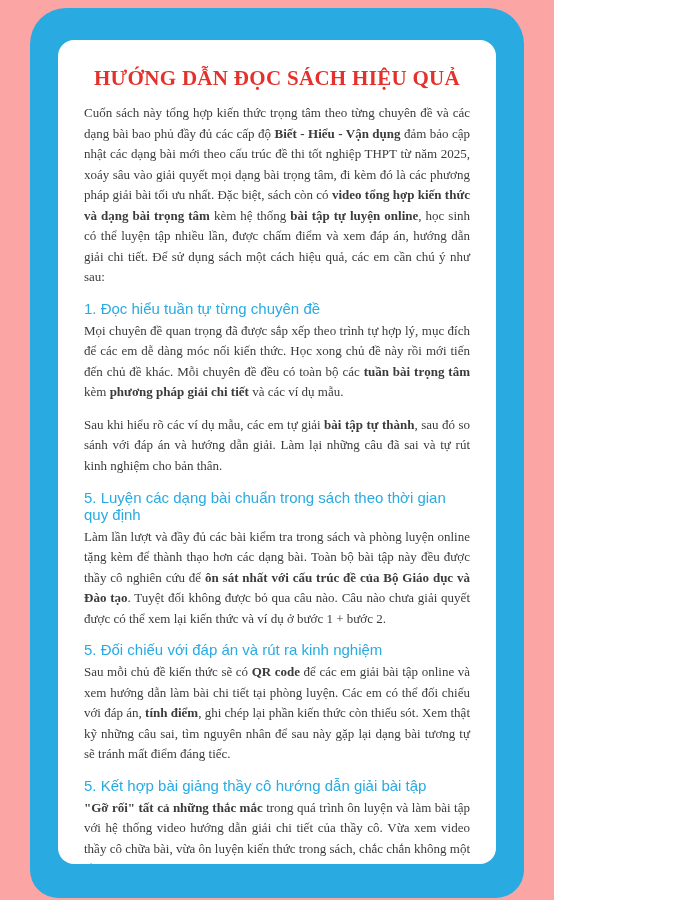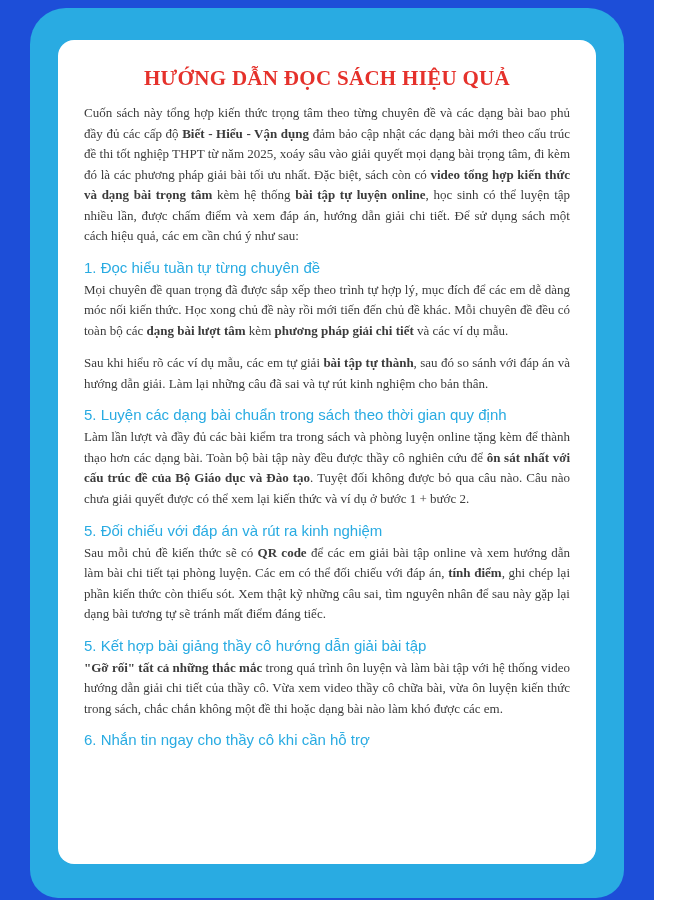--- a/index.html
+++ b/index.html
@@ -4,22 +4,22 @@
 <style>
   * { box-sizing: border-box; }
   html, body { margin: 0; padding: 0; }
   body {
     width: 695px; height: 900px;
     background: #ffffff;
     font-family: "Liberation Serif", serif;
   }
   .page {
     position: relative;
-    width: 654px; height: 900px;
-    background: #1d4ed8;
+    width: 554px; height: 900px;
+    background: #fca5a5;
     overflow: hidden;
   }
   .frame {
     position: absolute;
     left: 30px; right: 30px; top: 8px; bottom: 2px;
     background: var(--frame, #29ABE2);
     border-radius: 36px 36px 28px 28px;
   }
   .card {
     position: absolute;
@@ -65,21 +65,21 @@
 
       <h1 class="title">HƯỚNG DẪN ĐỌC SÁCH HIỆU QUẢ</h1>
 
       <div class="rich">
           <p><span>Cuốn sách này tổng hợp kiến thức trọng tâm theo từng chuyên đề và các dạng bài bao phủ đầy đủ các cấp độ </span><span class="b">Biết - Hiểu - Vận dụng</span><span> đảm bảo cập nhật các dạng bài mới theo cấu trúc đề thi tốt nghiệp THPT từ năm 2025, xoáy sâu vào giải quyết mọi dạng bài trọng tâm, đi kèm đó là các phương pháp giải bài tối ưu nhất. Đặc biệt, sách còn có </span><span class="b">video tổng hợp kiến thức và dạng bài trọng tâm</span><span> kèm hệ thống </span><span class="b">bài tập tự luyện online</span><span>, học sinh có thể luyện tập nhiều lần, được chấm điểm và xem đáp án, hướng dẫn giải chi tiết. Để sử dụng sách một cách hiệu quả, các em cần chú ý như sau:</span></p>
         </div>
 
       <section class="sec">
         <h2 class="h">1. Đọc hiểu tuần tự từng chuyên đề</h2>
         <div class="rich">
-            <p><span>Mọi chuyên đề quan trọng đã được sắp xếp theo trình tự hợp lý, mục đích để các em dễ dàng móc nối kiến thức. Học xong chủ đề này rồi mới tiến đến chủ đề khác. Mỗi chuyên đề đều có toàn bộ các </span><span class="b">dạng bài lượt tâm</span><span> kèm </span><span class="b">phương pháp giải chi tiết</span><span> và các ví dụ mẫu.</span></p>
+            <p><span>Mọi chuyên đề quan trọng đã được sắp xếp theo trình tự hợp lý, mục đích để các em dễ dàng móc nối kiến thức. Học xong chủ đề này rồi mới tiến đến chủ đề khác. Mỗi chuyên đề đều có toàn bộ các </span><span class="b">tuần bài trọng tâm</span><span> kèm </span><span class="b">phương pháp giải chi tiết</span><span> và các ví dụ mẫu.</span></p>
           </div>
       </section>
 
       <section class="sec">
         <div class="rich">
             <p><span>Sau khi hiểu rõ các ví dụ mẫu, các em tự giải </span><span class="b">bài tập tự thành</span><span>, sau đó so sánh với đáp án và hướng dẫn giải. Làm lại những câu đã sai và tự rút kinh nghiệm cho bản thân.</span></p>
           </div>
       </section>
 
       <section class="sec">

